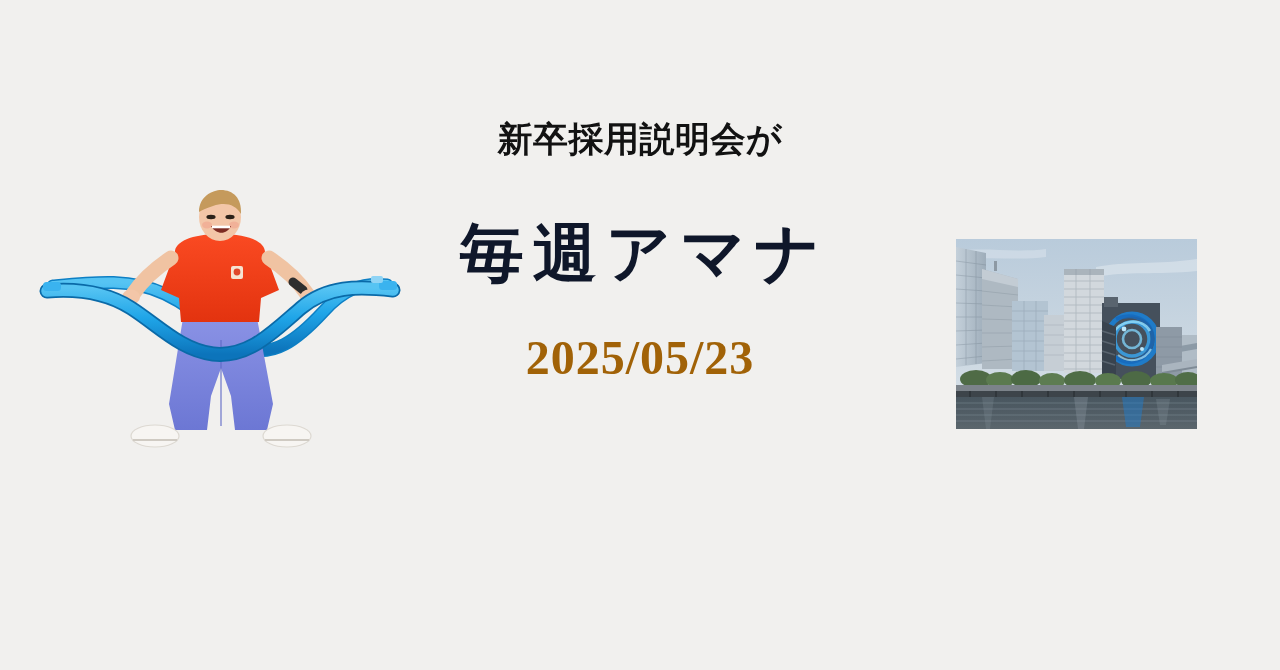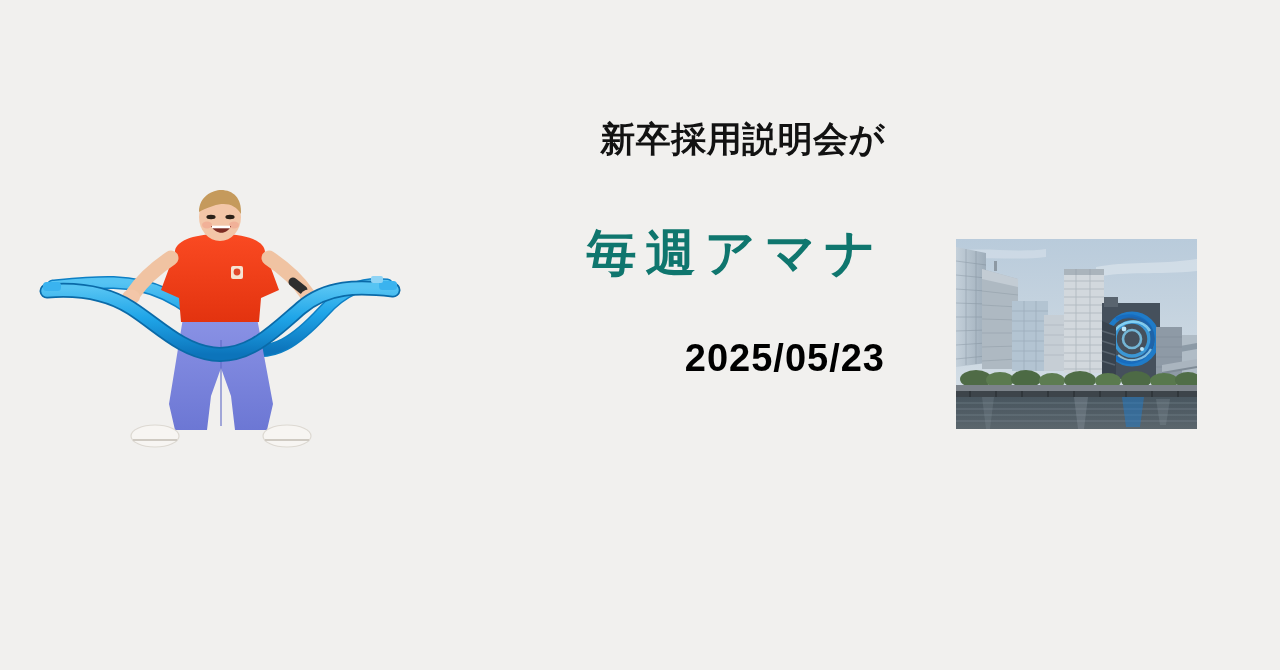--- a/index.html
+++ b/index.html
@@ -20,51 +20,51 @@
     background: #f1f0ee;
     overflow: hidden;
   }
 
   
   .center-block {
     position: absolute;
     left: 395px;
     top: 110px;
     width: 490px;
-    text-align: right;
+    text-align: center;
   }
 
   .subtitle {
     font-size: 35px;
     font-weight: 700;
     line-height: 58px;
     color: #121212;
     letter-spacing: 0.5px;
     white-space: nowrap;
   }
 
   .main-title {
     margin-top: 44px;
-    font-size: 50px;
+    font-size: 64px;
     font-weight: 700;
     line-height: 82px;
-    color: #0f766e;
+    color: #0f172a;
     letter-spacing: 9px;
     text-indent: 9px;
     white-space: nowrap;
   }
 
   .date {
     margin-top: 42px;
-    font-size: 38px;
+    font-size: 48px;
     font-weight: 700;
     line-height: 44px;
-    color: #000000;
+    color: #a16207;
     letter-spacing: 1px;
-    font-family: Liberation Sans, sans-serif;
+    font-family: Liberation Serif, serif;
   }
 
   
   .person-photo {
     position: absolute;
     left: 35px;
     top: 190px;
     width: 370px;
     height: 262px;
   }

